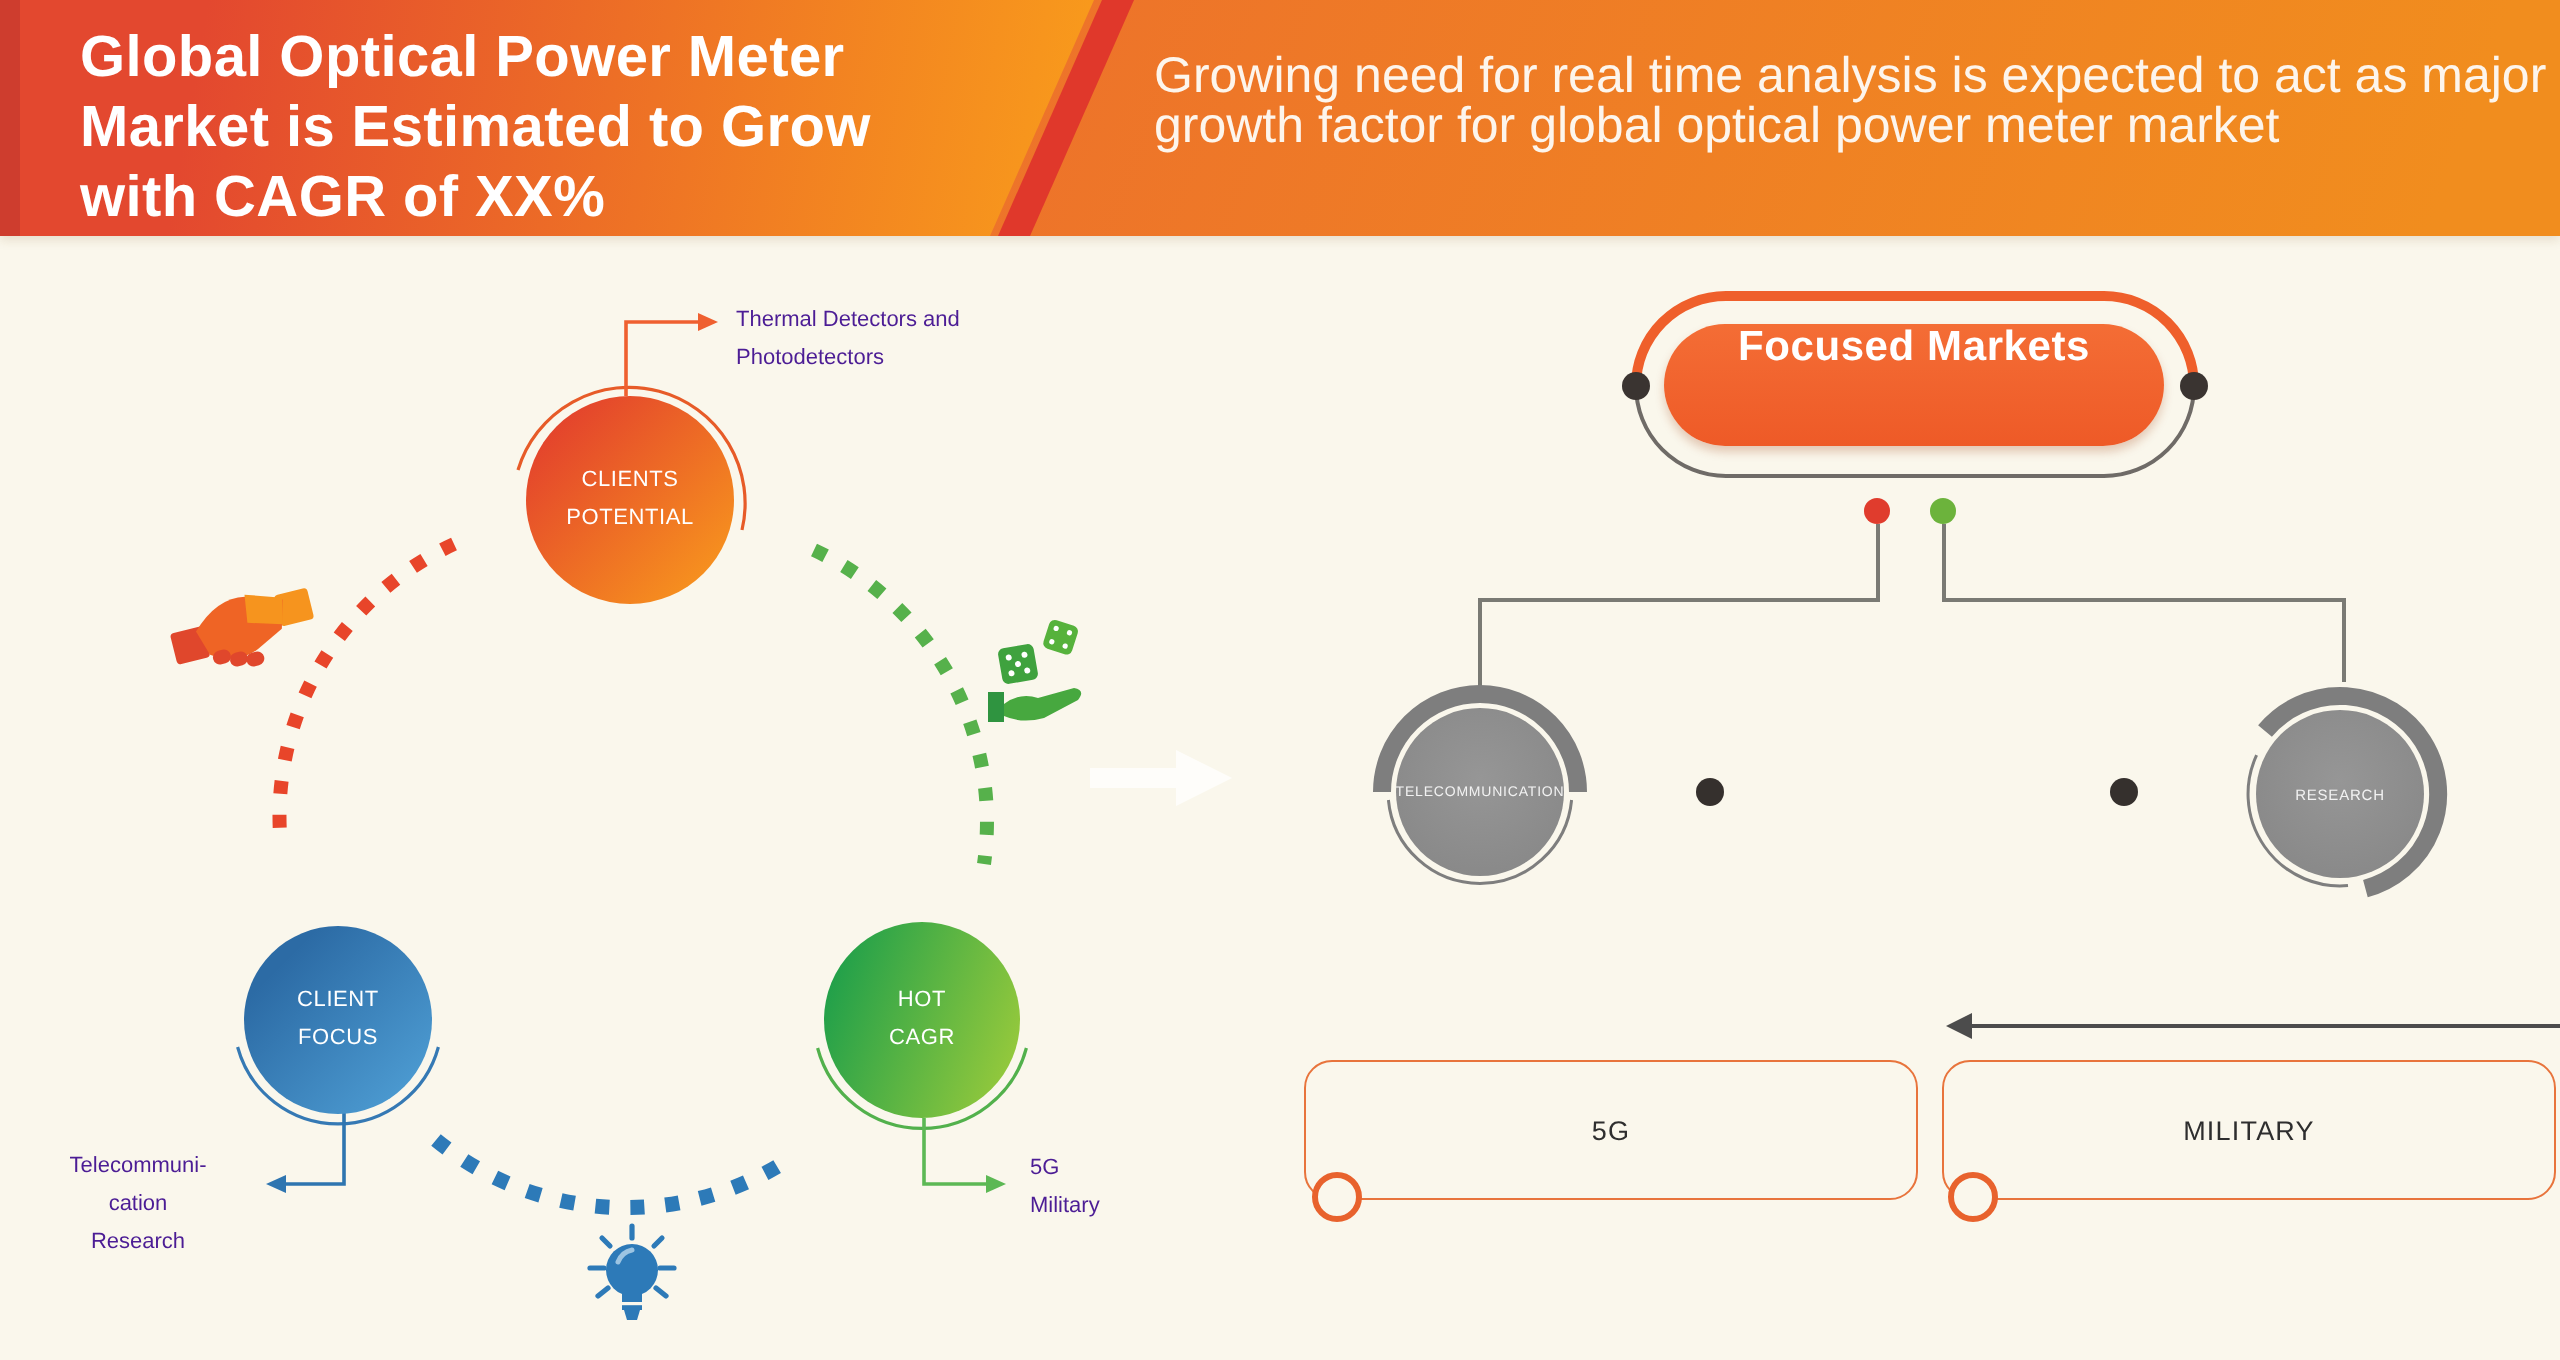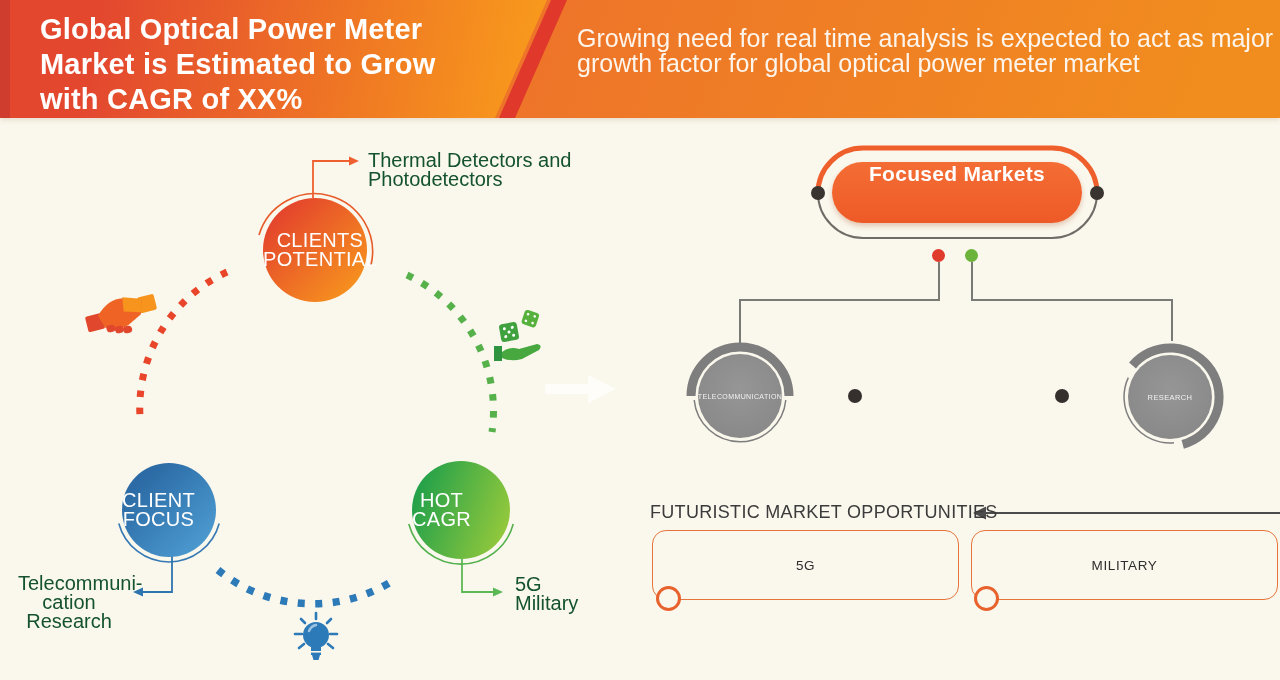--- a/index.html
+++ b/index.html
@@ -15,24 +15,24 @@
     clip-path:polygon(551px 0,567px 0,515px 118px,499px 118px);}
   .banner-left{position:absolute;left:0;top:0;width:1280px;height:118px;
     background:linear-gradient(100deg,#e3482f 8%,#f8991c 42%);
     clip-path:polygon(0 0,547px 0,495px 118px,0 118px);}
   .banner-edge{position:absolute;left:0;top:0;width:10px;height:118px;background:#ce3d2e;}
   .banner-title{position:absolute;left:40px;top:12px;color:#ffffff;font-size:29px;line-height:35px;
     font-weight:700;white-space:pre-line;letter-spacing:.2px;}
   .banner-sub{position:absolute;left:577px;top:26px;color:#fdf5ec;font-size:25px;line-height:25px;
     font-weight:400;white-space:pre-line;}
   svg.overlay{position:absolute;left:0;top:0;z-index:1;pointer-events:none;}
-  .node-circle{position:absolute;border-radius:50%;display:flex;align-items:center;justify-content:flex-start;
-    text-align:center;color:#fff;font-size:20px;line-height:19px;letter-spacing:.3px;
+  .node-circle{position:absolute;border-radius:50%;display:flex;align-items:center;justify-content:center;
+    text-align:center;color:#fff;font-size:11px;line-height:19px;letter-spacing:.3px;
     white-space:pre-line;z-index:2;}
-  .callout{position:absolute;color:#14532d;font-size:20px;line-height:19px;white-space:pre-line;z-index:2;}
+  .callout{position:absolute;color:#4c1d95;font-size:11px;line-height:19px;white-space:pre-line;z-index:2;}
 
   
   .c-orange{left:263px;top:198px;width:104px;height:104px;
     background:linear-gradient(135deg,#e4452c 15%,#f7941e 90%);}
   .c-blue{left:122px;top:463px;width:94px;height:94px;
     background:linear-gradient(135deg,#2c6ba5 20%,#4f9fd5 95%);}
   .c-green{left:412px;top:461px;width:98px;height:98px;
     background:linear-gradient(110deg,#21a04a 10%,#9bcb3b 95%);}
 
   
@@ -197,21 +197,20 @@
   <div class="gray-circle gc-1">
     <span>TELECOMMUNICATION</span>
   </div>
   <div class="gray-circle gc-2">
     <span>RESEARCH</span>
   </div>
 
   <div class="black-dot" style="left:848px;top:389px;"></div>
   <div class="black-dot" style="left:1055px;top:389px;"></div>
 
-  <div class="opp-heading">FUTURISTIC MARKET OPPORTUNITIES</div>
 
   <div class="opp-box b1">
     <span>5G</span>
   </div>
   <div class="opp-box b2">
     <span>MILITARY</span>
   </div>
   <div class="corner-ring" style="left:656px;top:586px;"></div>
   <div class="corner-ring" style="left:974px;top:586px;"></div>
 

